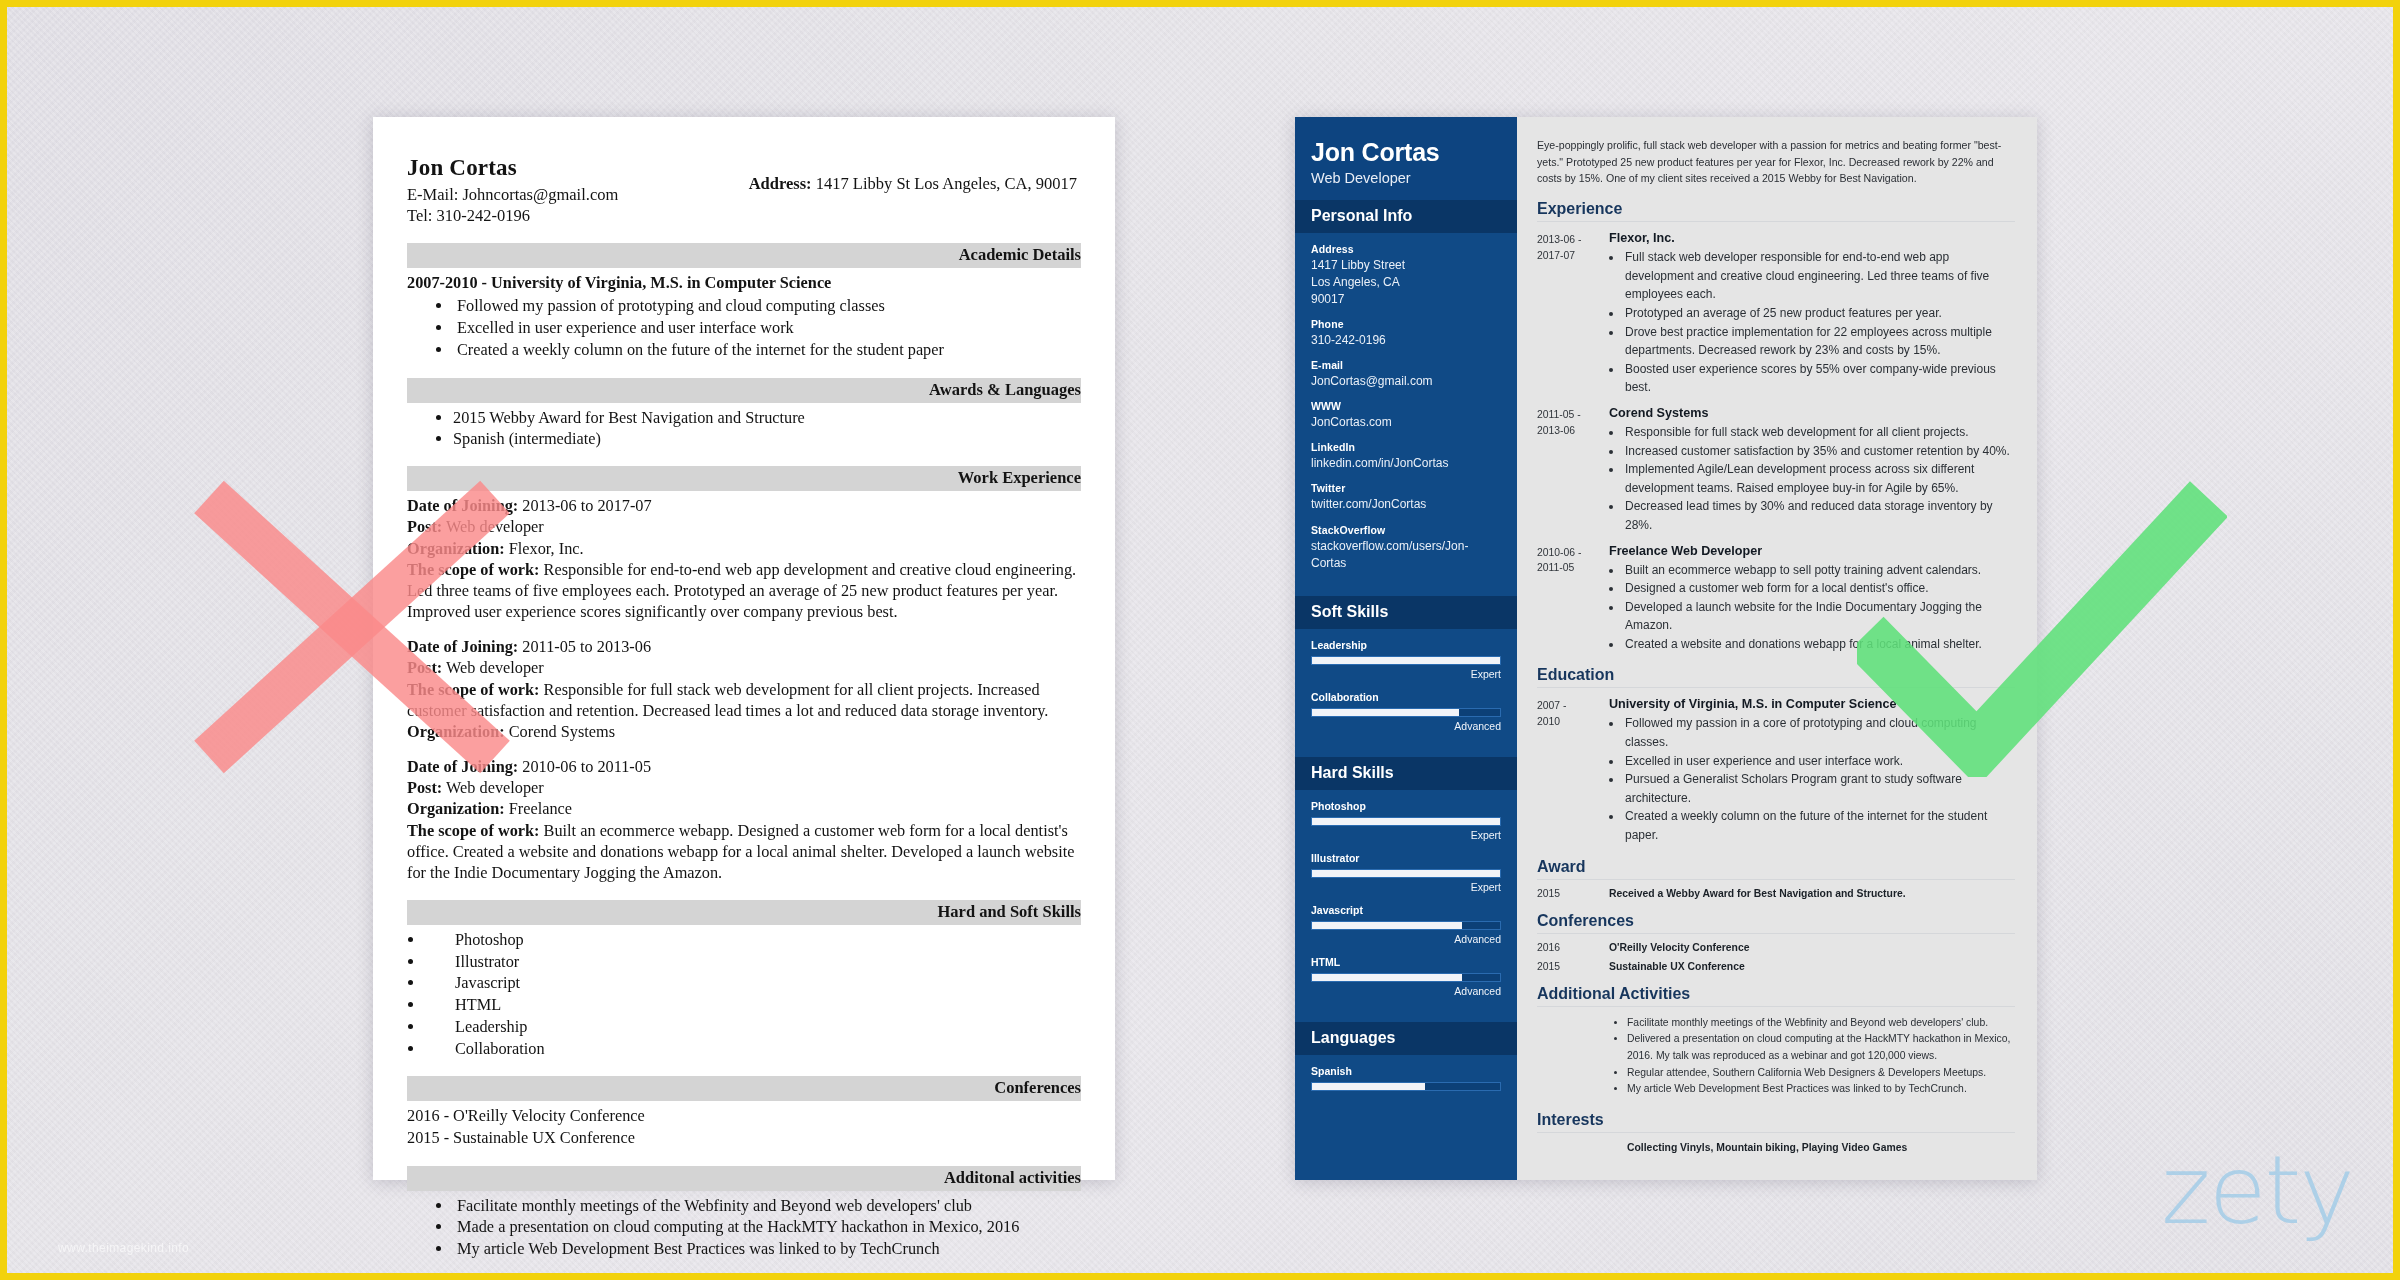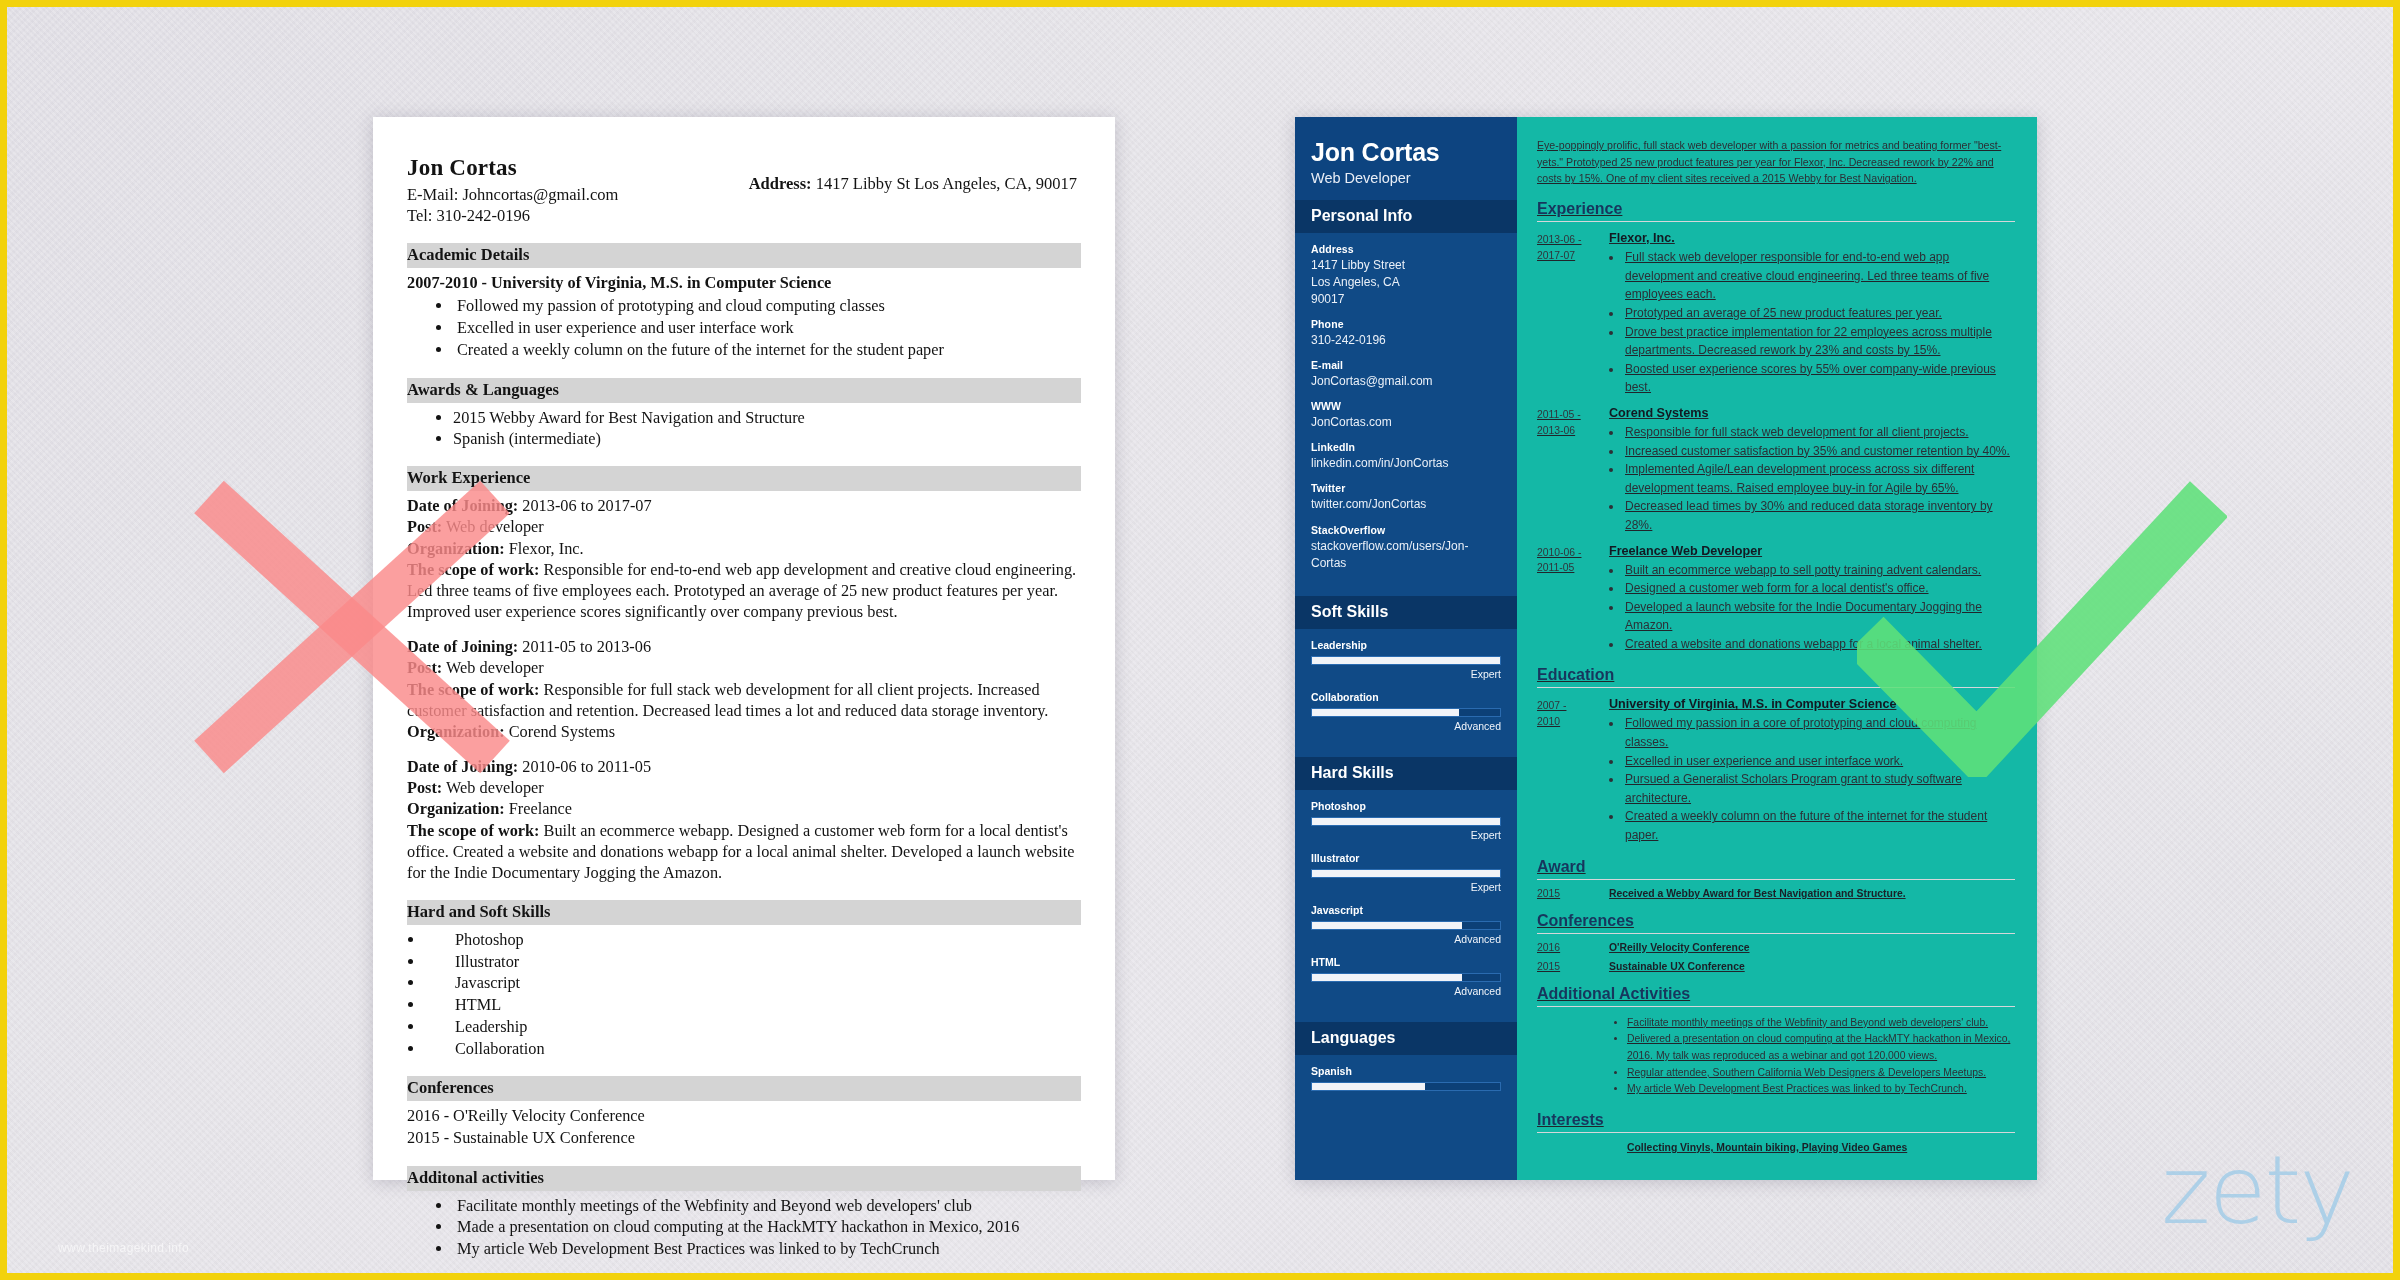--- a/index.html
+++ b/index.html
@@ -37,21 +37,21 @@
   }
   #bad-resume .name {
     font-size: 23px; font-weight: bold; letter-spacing: .2px; margin-bottom: 3px;
   }
   .bad-head-row { display:flex; justify-content:space-between; align-items:flex-start; }
   .bad-contact { font-size: 16.5px; line-height: 1.28; }
   .bad-address { font-size: 16.5px; padding-top: 19px; padding-right: 4px; white-space: nowrap;}
   .bad-address b { font-weight: bold; }
   .sec-bar {
     background: #d4d4d4;
-    text-align: left;
+    text-align: right;
     font-weight: bold;
     font-size: 16.5px;
     padding: 2px 0 3px;
     margin: 17px 0 4px;
   }
   .bad-line { font-size: 16.3px; line-height: 1.30; }
   .bad-line b { font-weight: bold; }
   ul.bad-ul { margin: 2px 0 0 46px; }
   ul.bad-ul li { font-size: 16.3px; line-height: 1.34; padding-left: 4px; }
   .awards-grid { display: grid; grid-template-columns: 1fr; margin-top: 4px;}
@@ -92,21 +92,21 @@
   .sb-body { padding: 10px 16px 14px; }
   .sb-field { margin-bottom: 10px; }
   .sb-label { font-size: 10.5px; font-weight: bold; letter-spacing:.1px; margin-bottom:2px;}
   .sb-value { font-size: 12px; line-height: 1.42; color:#eaf0f8; }
   .skill { margin-bottom: 11px; }
   .skill-name { font-size: 10.5px; font-weight: bold; margin-bottom: 5px; }
   .bar-track { height: 9px; background: #0c4077; border:1px solid #2a6bb0; }
   .bar-fill { height: 100%; background: #f2f4f8; }
   .skill-level { font-size: 10.5px; text-align: right; margin-top: 3px; color:#f0f4fa;}
 
-  #good-main { flex: 1; padding: 20px 22px 20px 20px; color:#20252b; background:#14b8a6;text-decoration:underline;}
+  #good-main { flex: 1; padding: 20px 22px 20px 20px; color:#20252b; background:#e5e5e5;}
   .summary { font-size: 10.6px; line-height: 1.58; color:#2b2f35; }
   .main-sec-title {
     font-size: 16px; font-weight: bold; color:#17365d;
     margin-top: 13px; padding-bottom: 3px;
     border-bottom: 1px solid #d5d7da;
   }
   .entry { display: flex; margin-top: 9px; }
   .entry-date { flex: 0 0 72px; font-size: 10.4px; line-height:1.5; color:#30353b; padding-top:1px;}
   .entry-body { flex: 1; }
   .entry-title { font-size: 12.6px; font-weight: bold; color:#121922; margin-bottom: 3px; }

